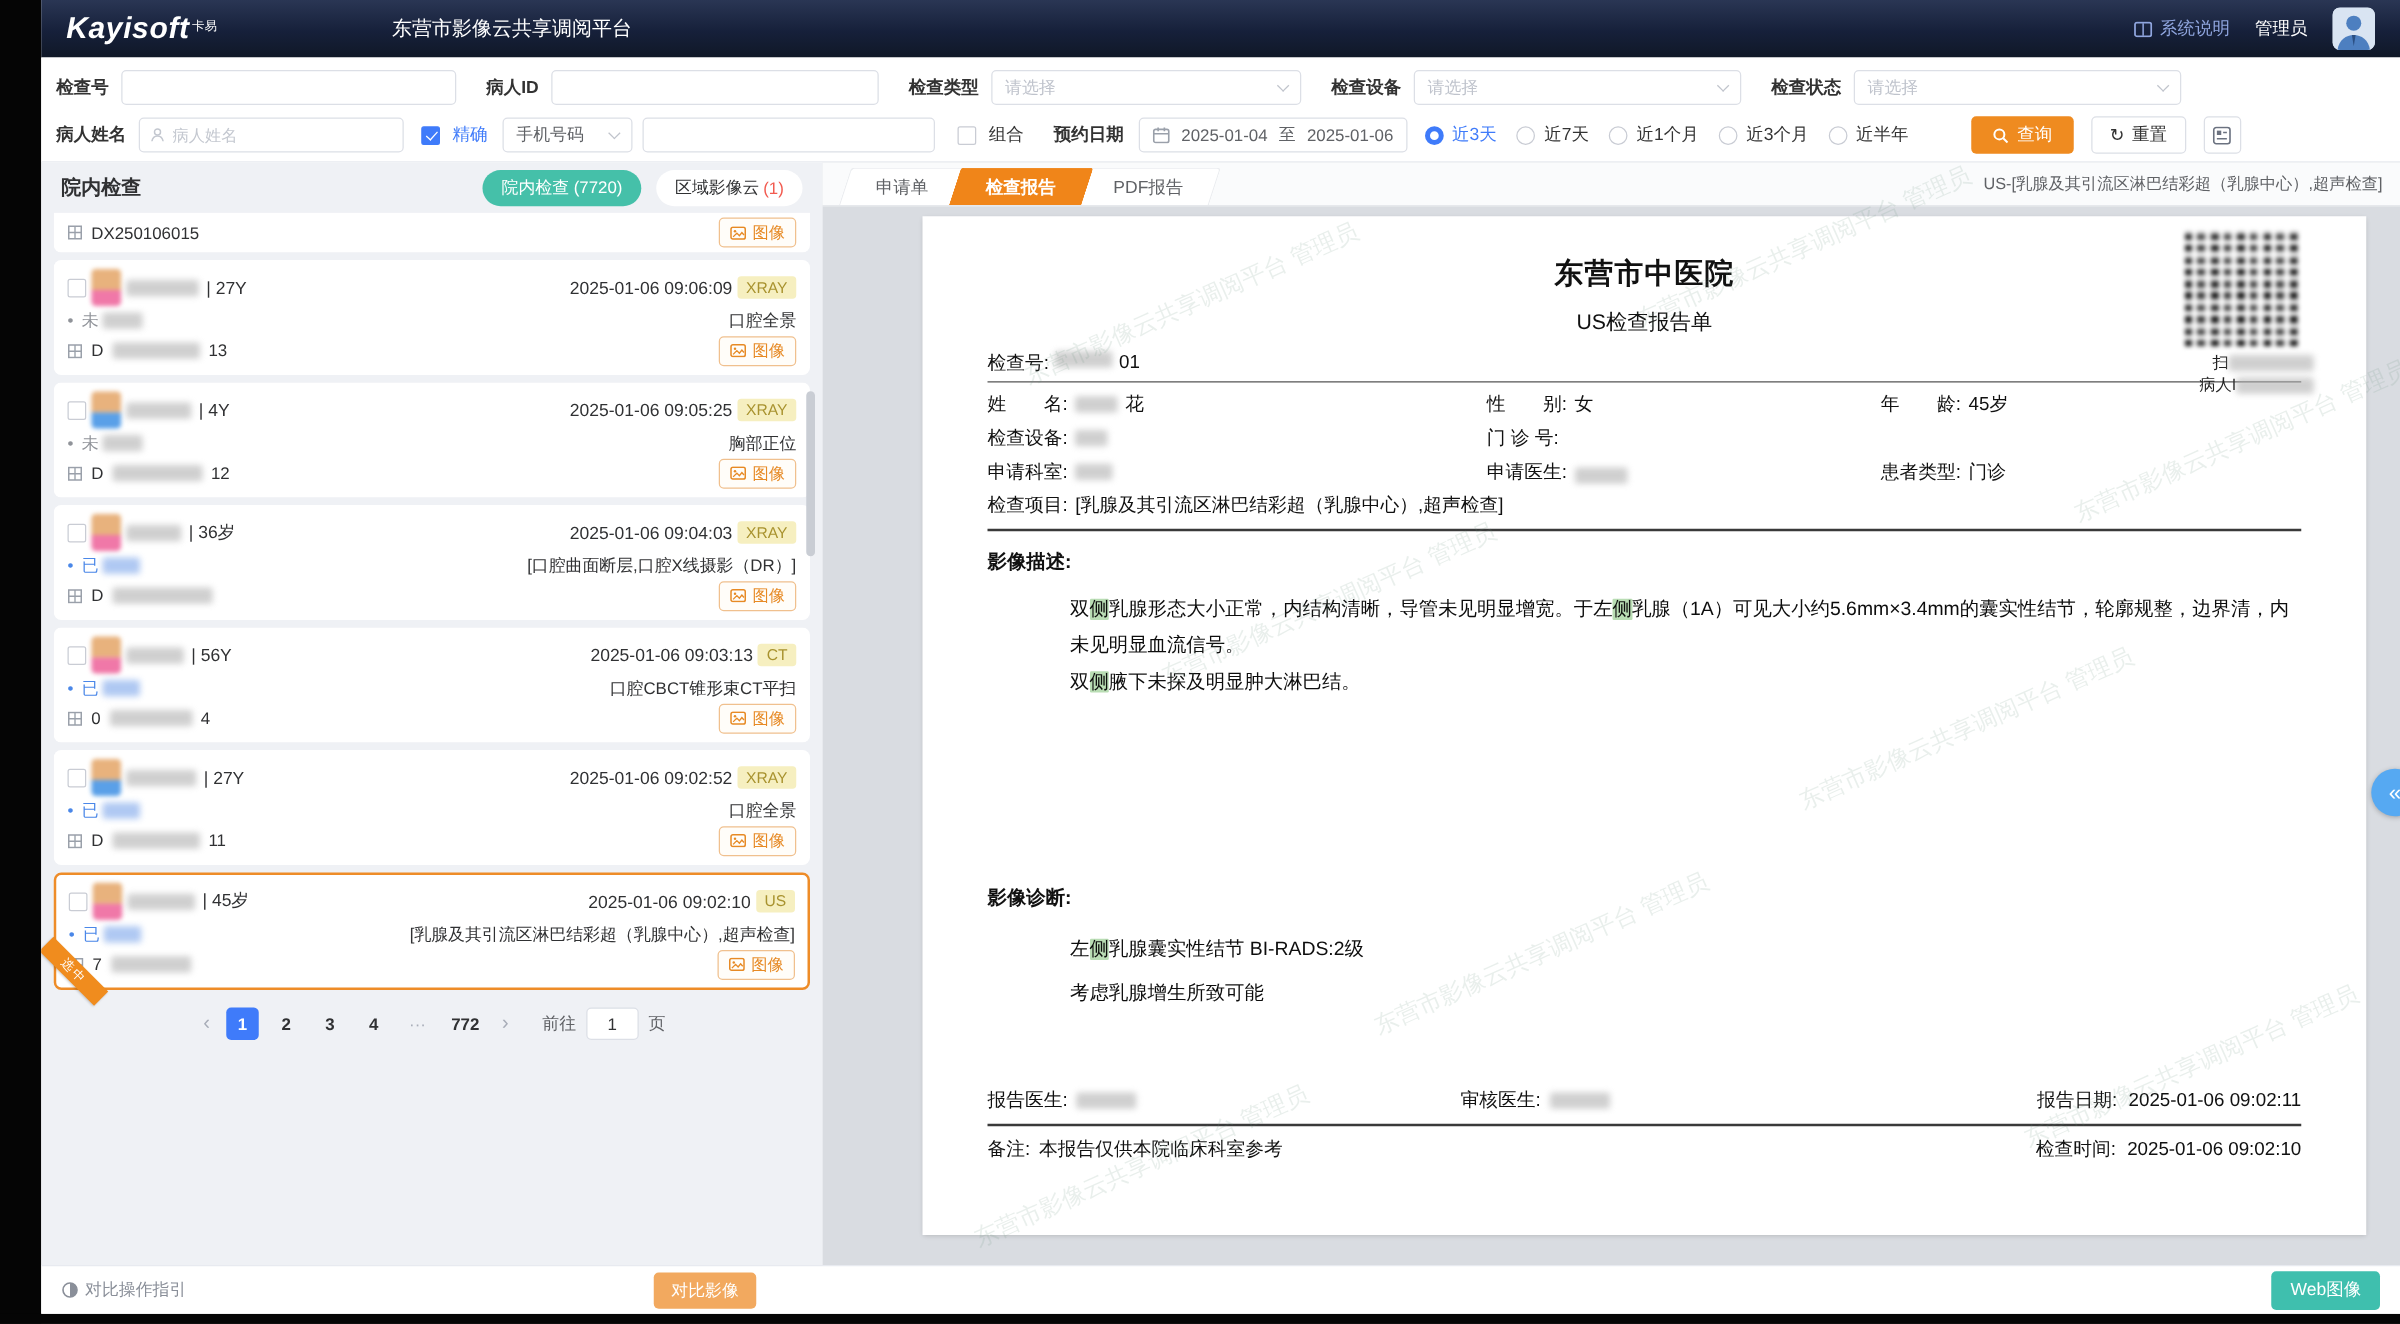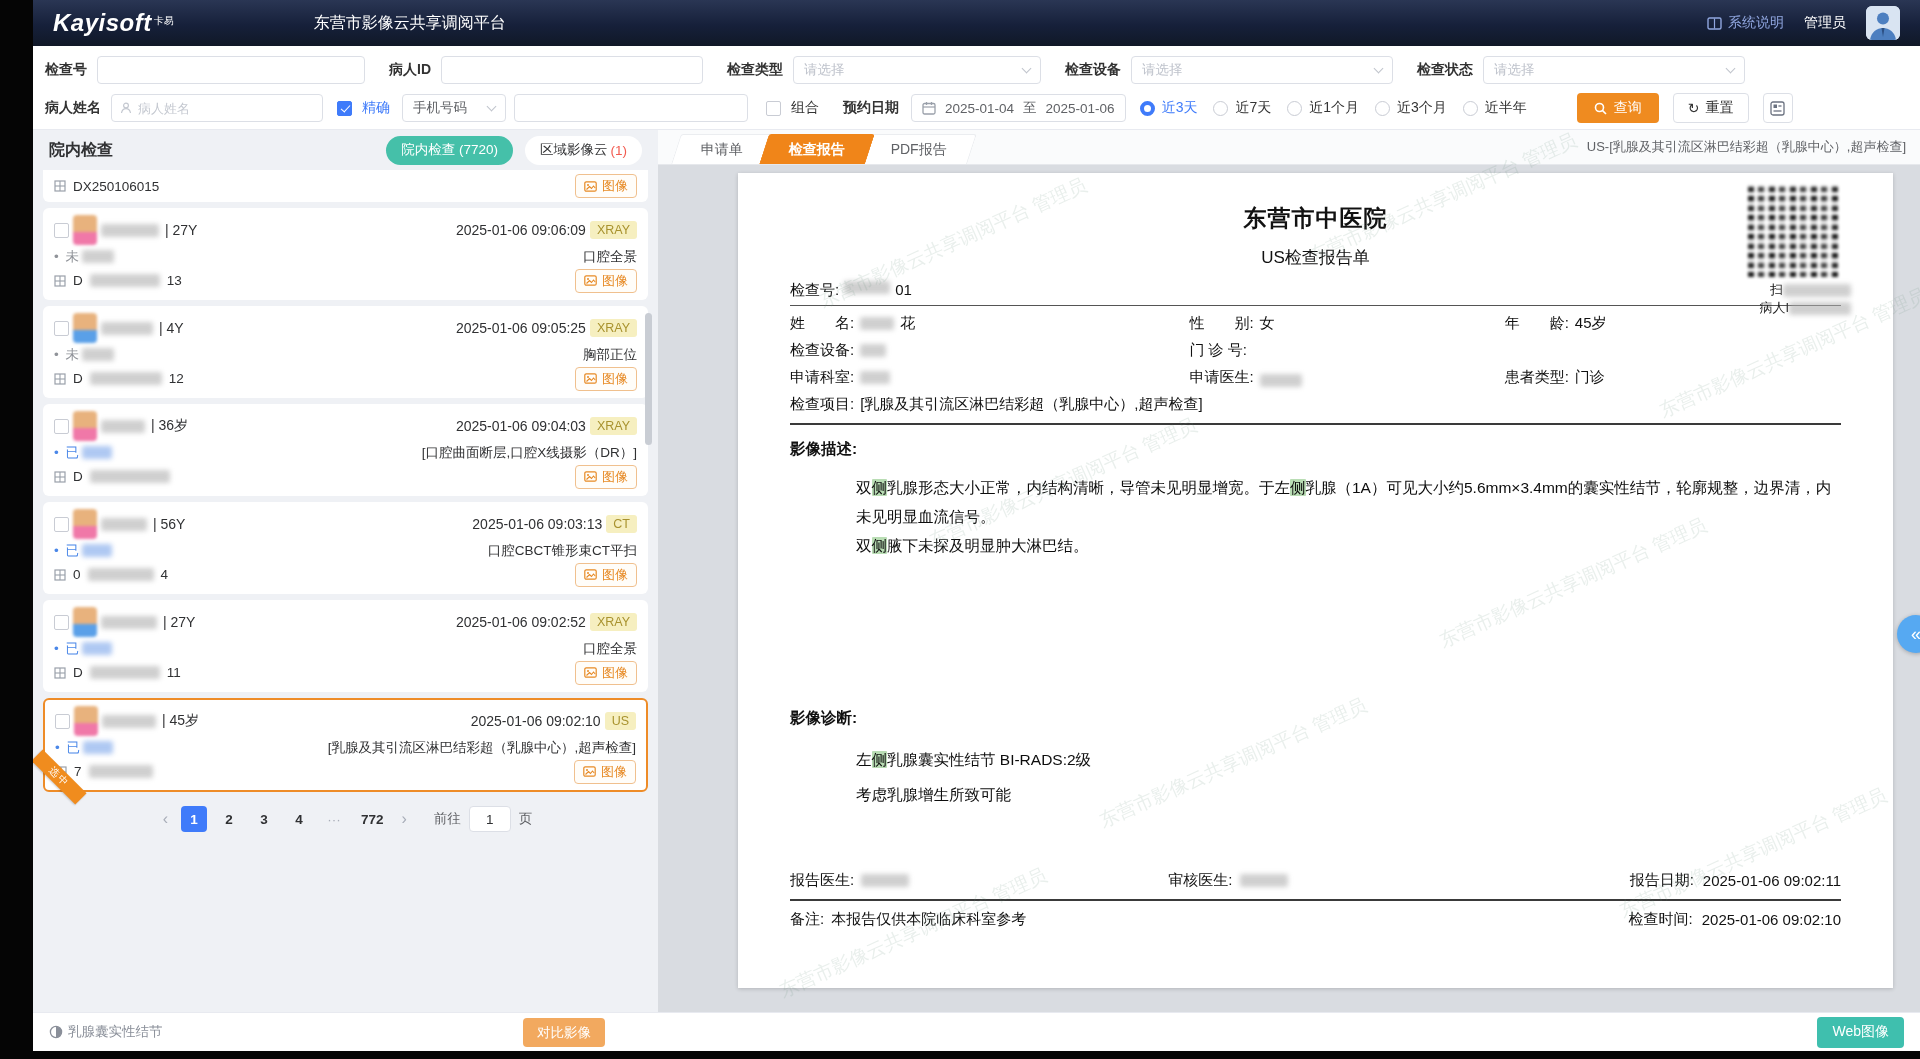--- a/index.html
+++ b/index.html
@@ -720,20 +720,20 @@
     </div>
 
     <footer class="bottom-bar">
       <div class="guide">
         <span>
           <svg width="14" height="14" viewBox="0 0 14 14">
               <circle cx="7" cy="7" r="5.6" fill="none" stroke="#8a8f99" stroke-width="1.3"></circle>
               <path d="M7 1.4a5.6 5.6 0 010 11.2z" fill="#8a8f99"></path>
             </svg>
         </span>
-        <span>乳腺囊实性结节</span>
+        <span>对比操作指引</span>
       </div>
       <div class="btn-compare">对比影像</div>
       <div class="btn-web">Web图像</div>
     </footer>
 
   </div>
 </div>
 
 </body></html>

